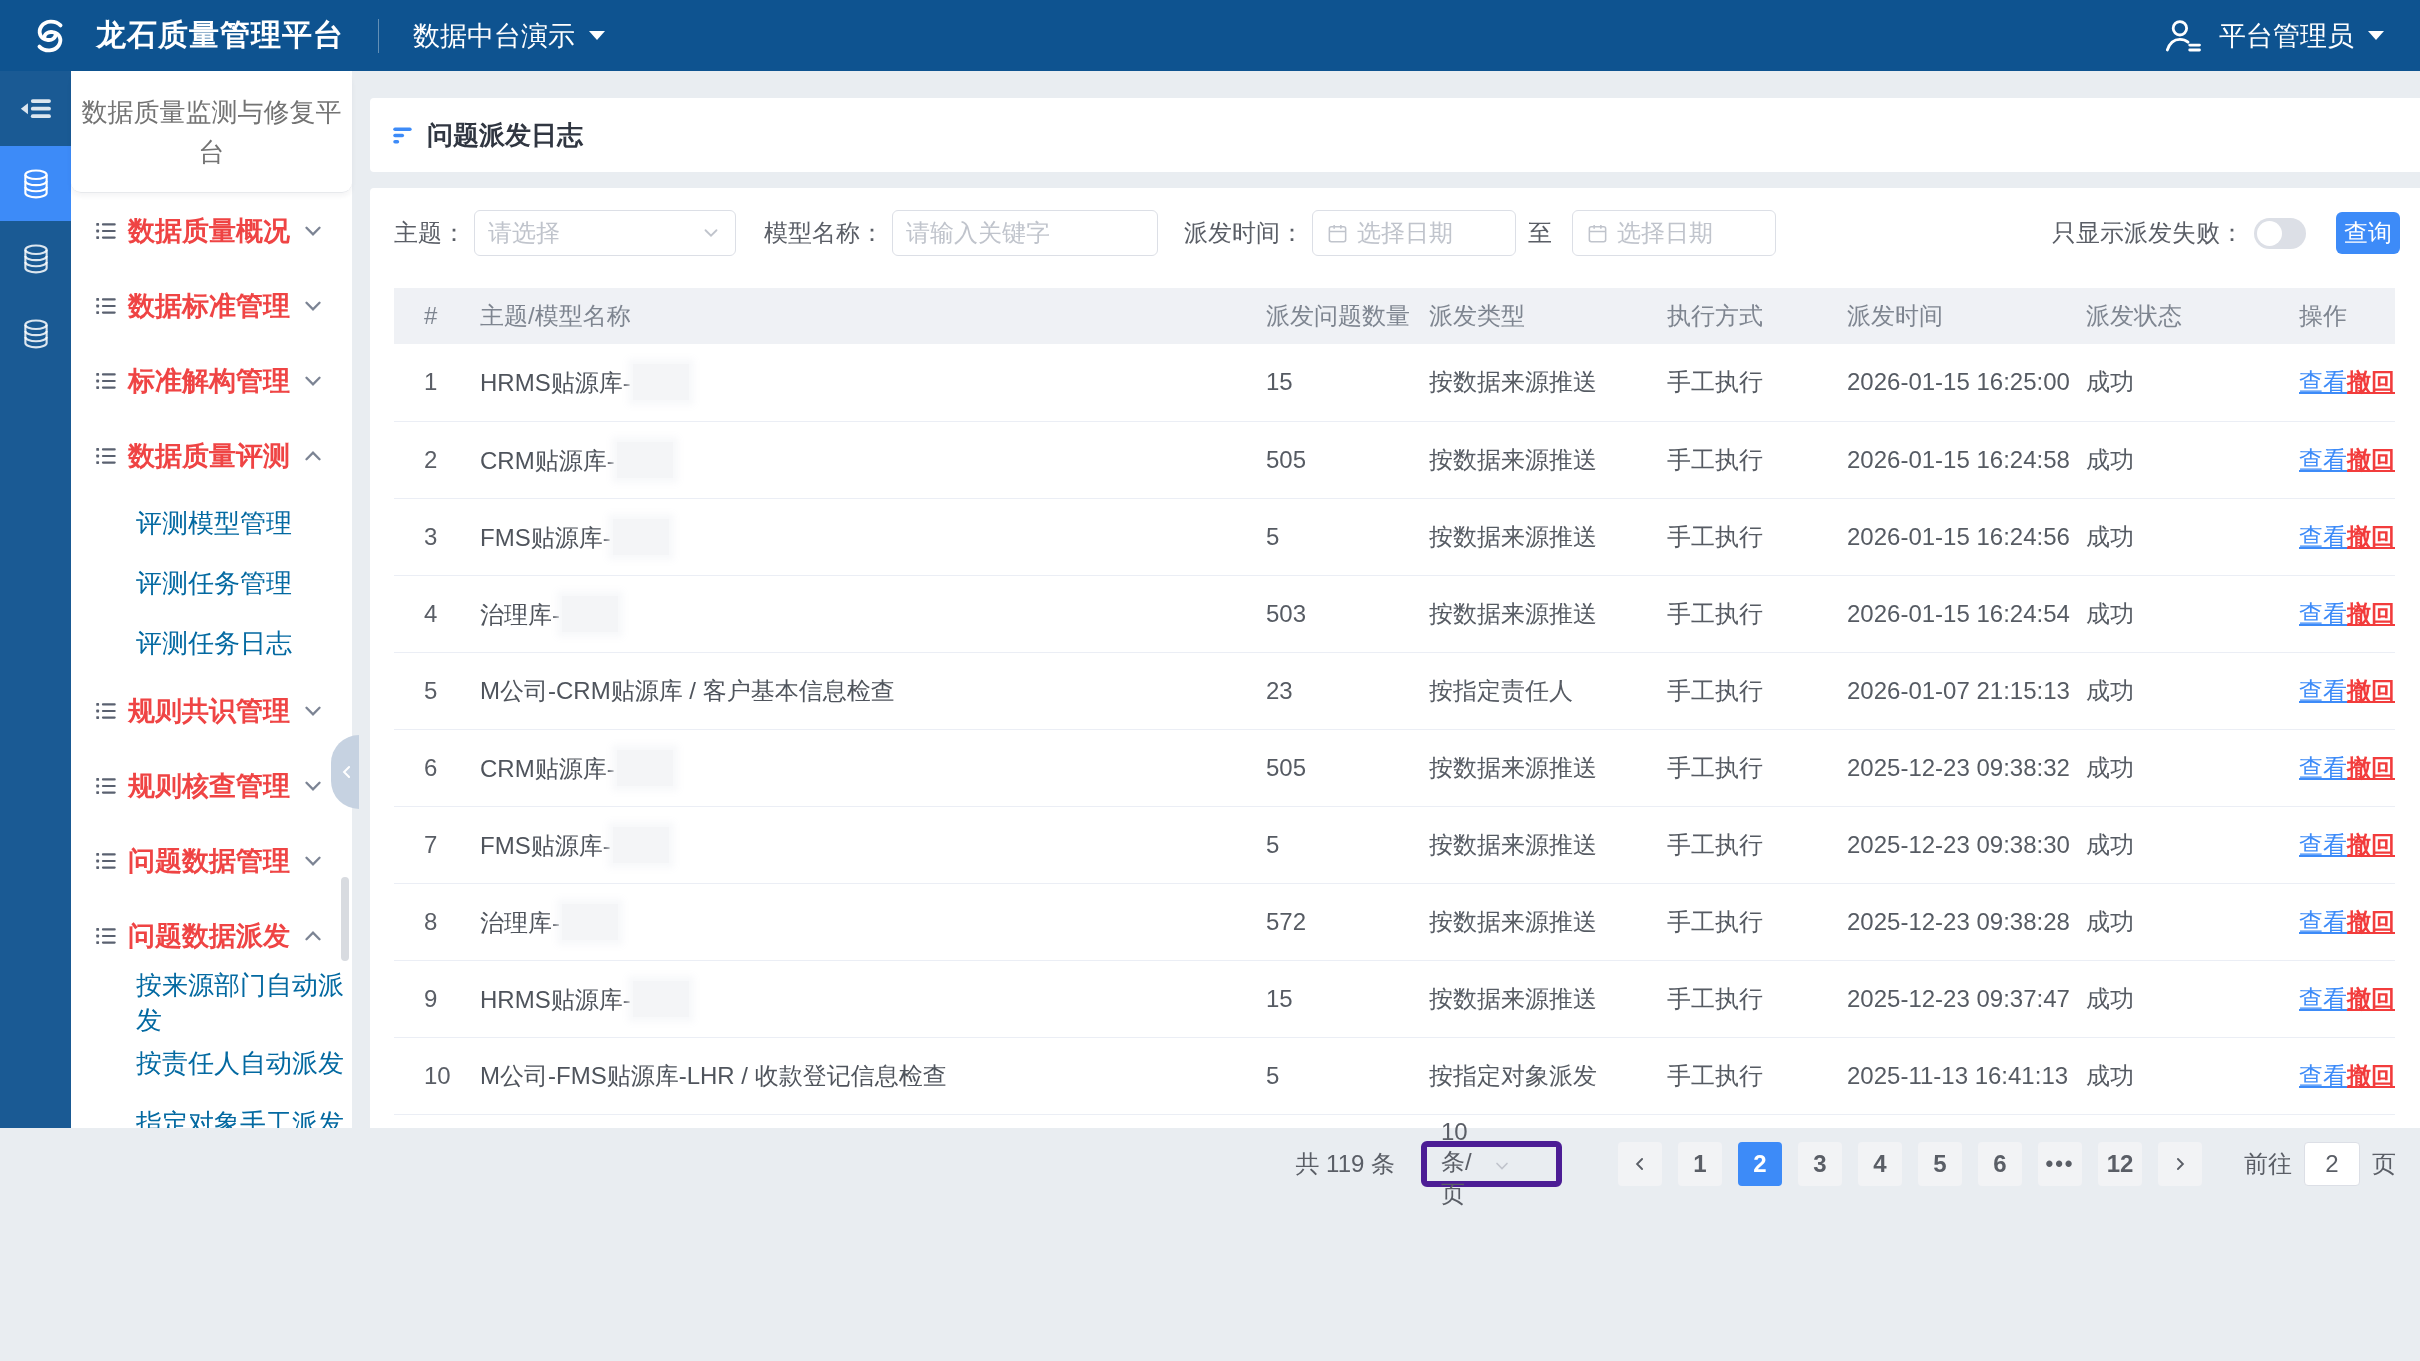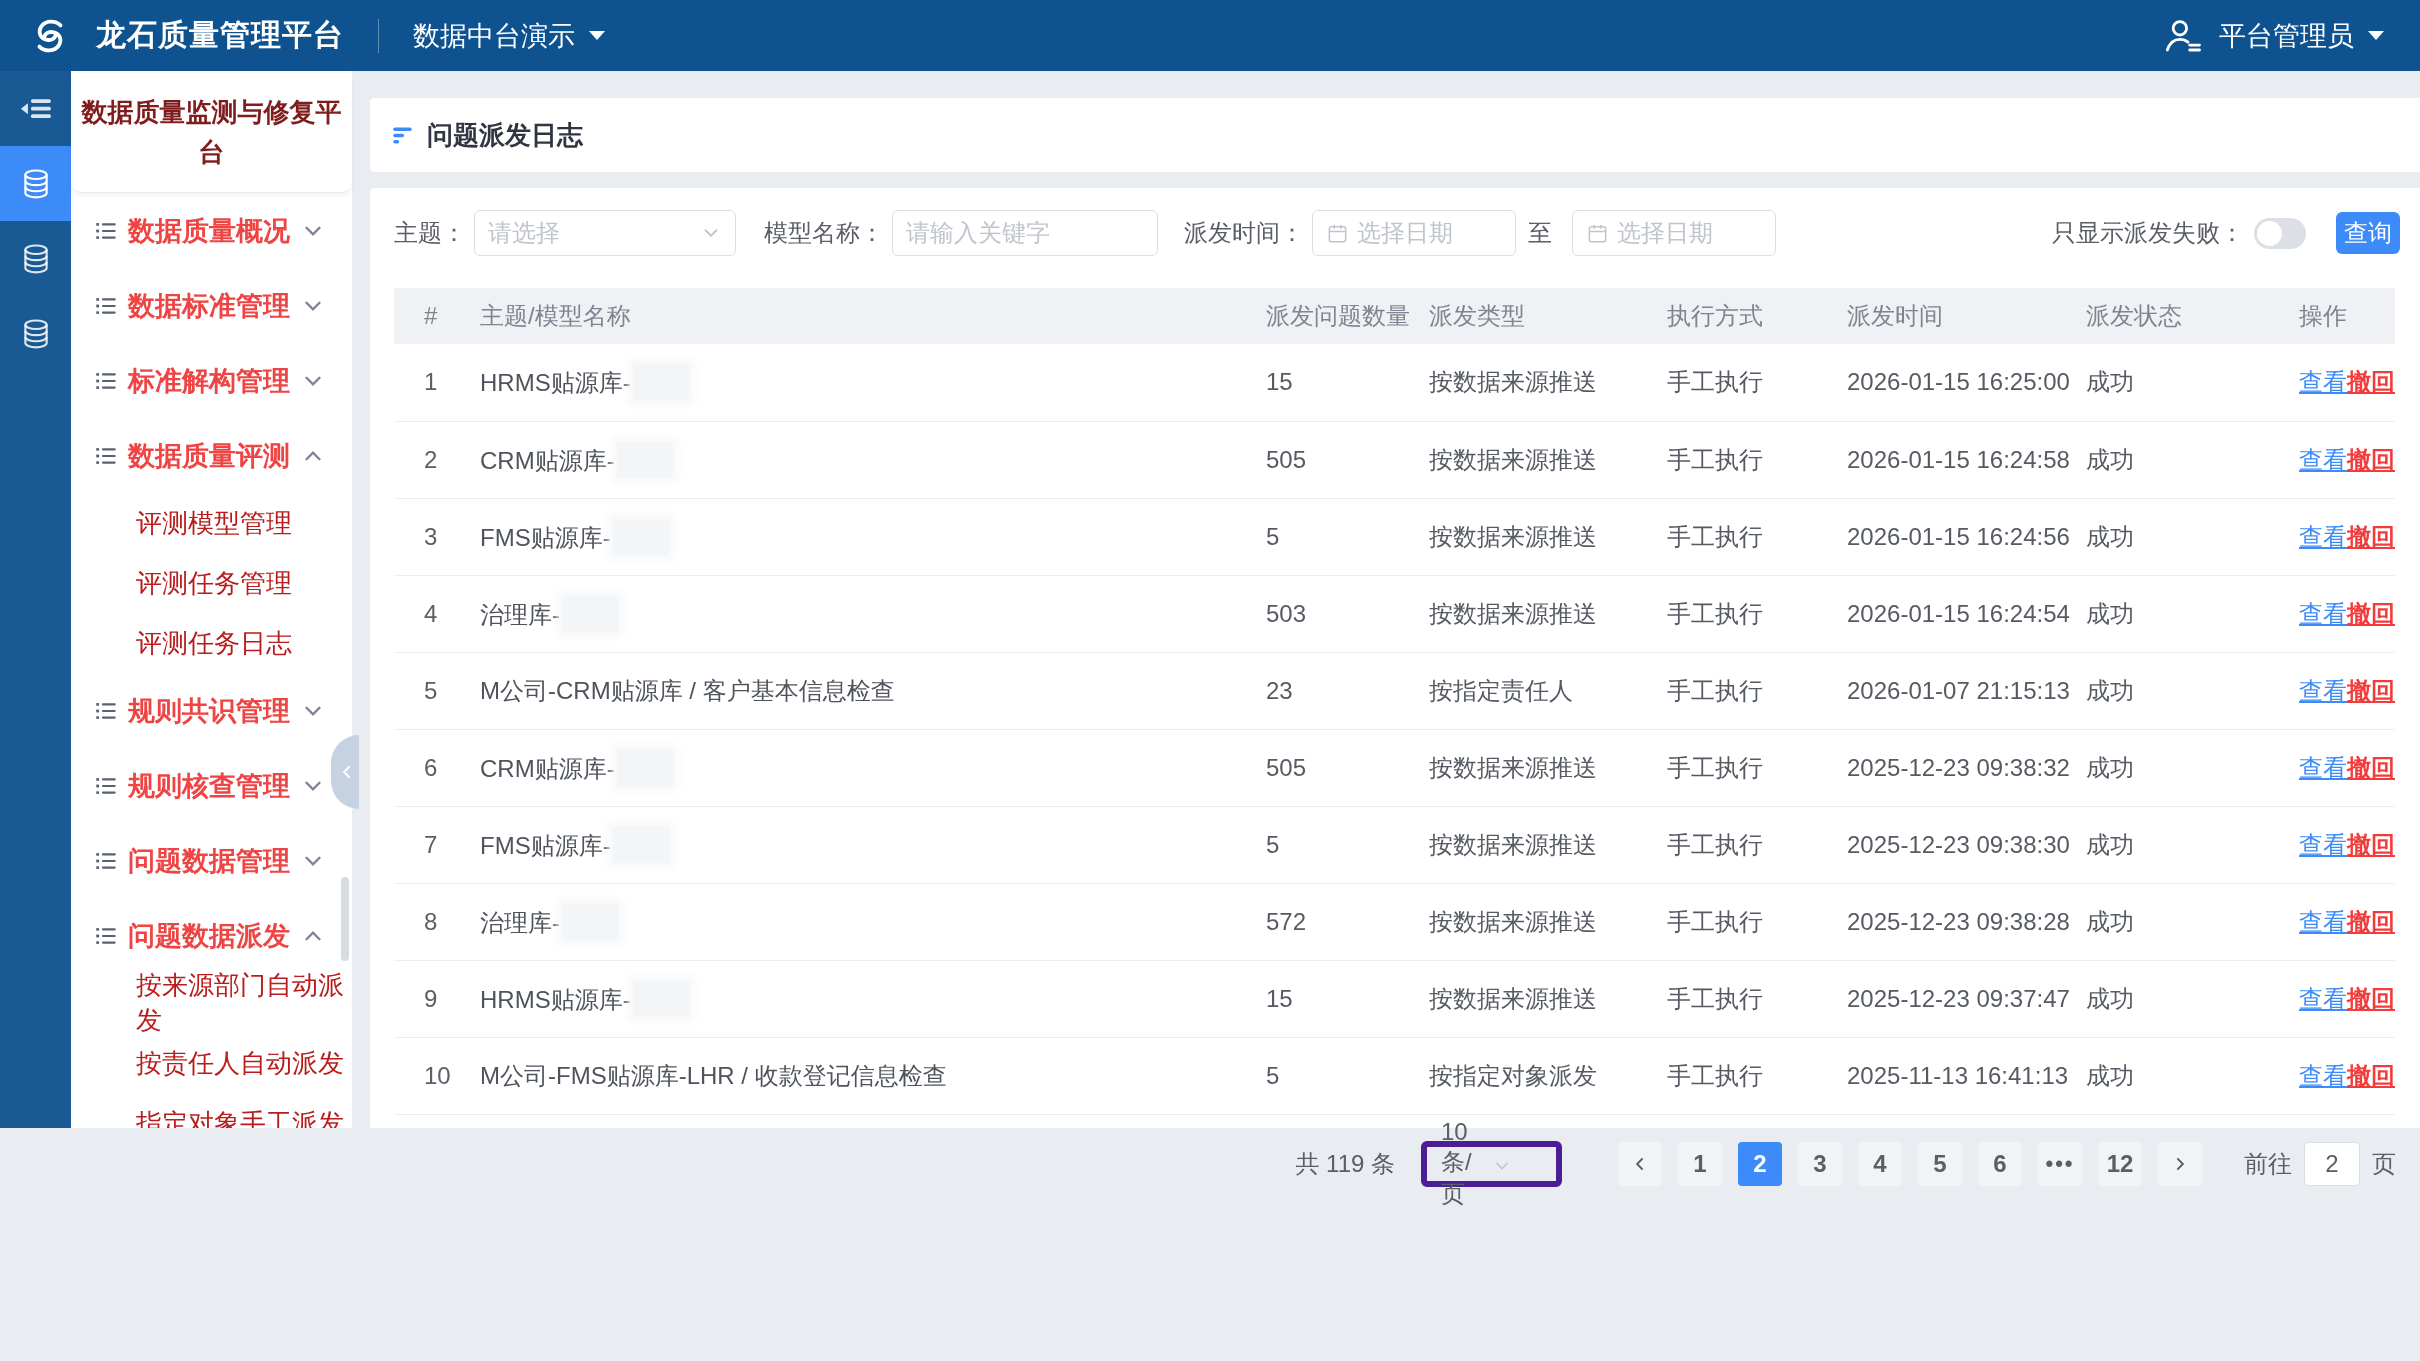--- a/index.html
+++ b/index.html
@@ -30,31 +30,31 @@
   .rail{position:absolute; top:71px; left:0; bottom:0; width:71px; background:var(--rail-bg);}
   .rail-item{width:71px; height:75px; display:flex; align-items:center; justify-content:center;
     color:rgba(255,255,255,.85); cursor:pointer;}
   .rail-item svg{width:34px; height:34px;}
   .rail-item.first svg{width:37px; height:37px;}
   .rail-item.active{background:var(--accent); color:#fff;}
 
   
   .sidebar{position:absolute; top:71px; left:71px; bottom:0; width:281px; background:#fff;}
   .sb-title{height:122px; display:flex; align-items:center; justify-content:center; text-align:center;
-    font-size:26px; font-weight:700; color:#7f1d1d; line-height:40px; padding:0 10px;
+    font-size:26px; font-weight:400; color:#737373; line-height:40px; padding:0 10px;
     border-bottom:1px solid #E7E9EC; box-shadow:0 3px 5px rgba(30,40,60,.05);border-radius:10px;}
   .menu{position:absolute; top:122px; left:0; right:0; bottom:0; overflow:hidden;}
   .m-group{height:75px; display:flex; align-items:center; padding:0 26px 0 22px; cursor:pointer;
     font-size:27px; font-weight:700; color:#ef4444;}
   .m-group .mi{width:26px; height:26px; color:#5A6170; margin-right:9px; flex:none;}
   .m-group .mi svg{width:26px; height:26px;}
   .m-group .mc{margin-left:auto; width:26px; height:26px; color:#7C8494;}
   .m-group .mc svg{width:26px; height:26px;}
   .m-sub{height:60px; display:flex; align-items:center; padding-left:65px; cursor:pointer;
-    font-size:26px; color:#b91c1c;}
+    font-size:26px; color:#0369a1;}
   .m-sub.active{background:#ECEFF3; color:var(--accent);}
   .sb-thumb{position:absolute; right:3px; top:806px; width:8px; height:84px; background:#D8DBE0; border-radius:4px;}
   .collapse-handle{position:absolute; right:-7px; top:664px; width:28px; height:74px; background:#C6D2E1;
     border-radius:40px 0 0 40px; display:flex; align-items:center; justify-content:center; color:#fff;
     cursor:pointer; z-index:5;}
   .collapse-handle svg{width:20px; height:20px; margin-left:4px;}
 
   
   .main{position:absolute; top:71px; left:370px; right:0; bottom:0;}
   .title-card{margin-top:27px; height:74px; background:#fff; border-radius:4px 0 0 4px;

